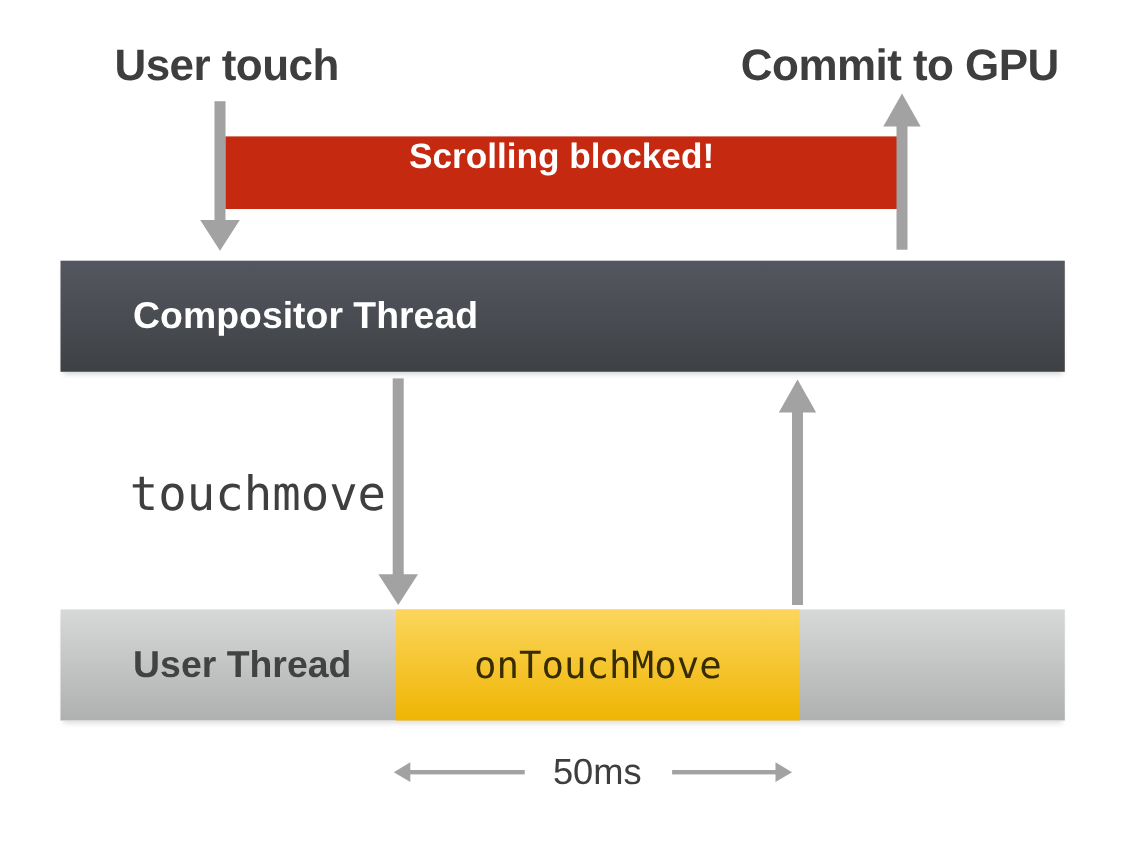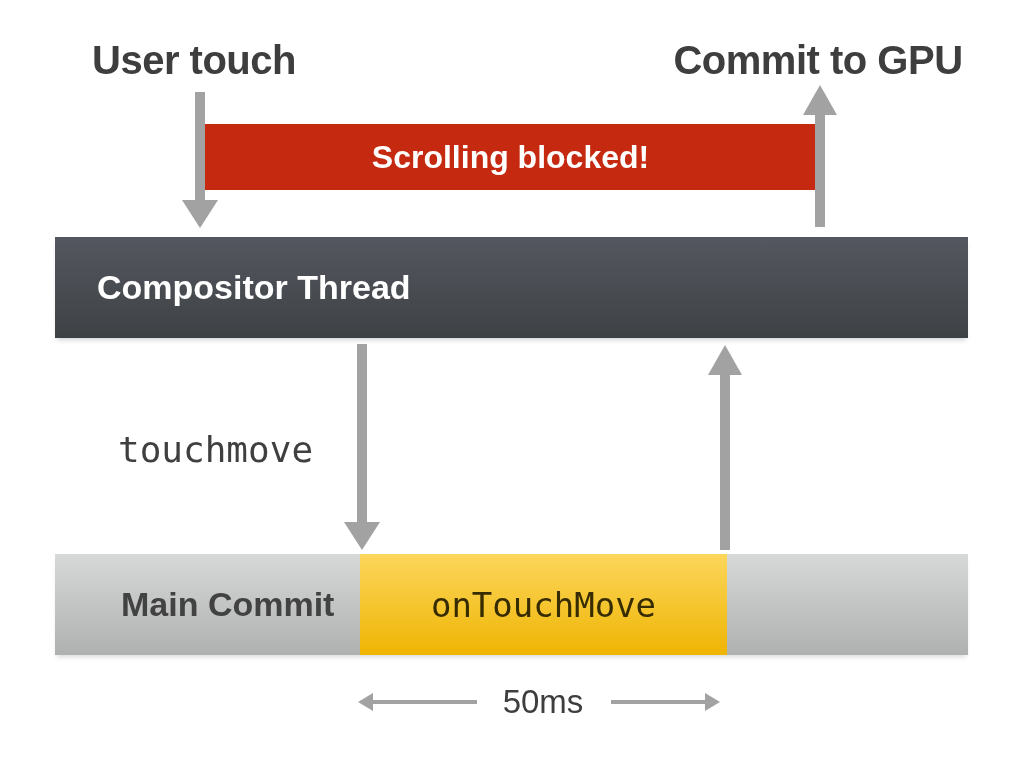--- a/index.html
+++ b/index.html
@@ -20,44 +20,43 @@
     position: absolute;
     top: 40px;
     transform: translateX(-50%);
     font-size: 40px;
     font-weight: 700;
     line-height: 40px;
     color: var(--heading-text, #3e3e3e);
     white-space: nowrap;
     letter-spacing: -0.5px;
   }
-  .top-label.user   { left: 194px; }
+  .top-label.user   { left: 206px; }
   .top-label.gpu    { left: 818px; text-align: center; }
 
   .mono-label {
     position: absolute;
     left: 118px;
     top: 428px;
     font-family: "DejaVu Sans Mono", "Liberation Mono", monospace;
-    font-size: 36px;
+    font-size: 43px;
     line-height: 44px;
     color: var(--mono-dark, #3f3f3f);
     white-space: nowrap;
   }
 
   
   .blocked-bar {
     position: absolute;
     left: 205px;
     top: 124px;
     width: 611px;
     height: 66px;
     background: var(--blocked-bar, #c5290f);
     display: flex;
-    align-items: center;
     justify-content: center;
   }
   .blocked-bar .bar-text {
     color: #ffffff;
     font-size: 32px;
     font-weight: 700;
     white-space: nowrap;
   }
 
   .compositor-bar {
@@ -67,21 +66,21 @@
     width: 913px;
     height: 101px;
     background: linear-gradient(to bottom,
       var(--compositor-top, #54575f),
       var(--compositor-bottom, #3e4144));
     display: flex;
     align-items: center;
     box-shadow: 0 4px 5px -2px rgba(0,0,0,0.18);
   }
   .compositor-bar .bar-text {
-    padding-left: 42px;
+    padding-left: 66px;
     color: #ffffff;
     font-size: 34px;
     font-weight: 700;
     white-space: nowrap;
   }
 
   .main-bar {
     position: absolute;
     left: 55px;
     top: 554px;
@@ -225,21 +224,21 @@
     <div class="shaft-v" id="tm-shaft"></div>
     <div class="head-down" id="tm-head"></div>
   </div>
 
   <div>
     <div class="head-up" id="rp-head"></div>
     <div class="shaft-v" id="rp-shaft"></div>
   </div>
 
   <div class="main-bar">
-    <span class="bar-text">Main Commit</span>
+    <span class="bar-text">User Thread</span>
     <div class="busy-block">
       <span class="bar-text">onTouchMove</span>
     </div>
   </div>
 
   <div>
     <div class="head-left" id="dur-left-head"></div>
     <div class="shaft-h" id="dur-left-shaft"></div>
     <div class="duration-text">50ms</div>
     <div class="shaft-h" id="dur-right-shaft"></div>

